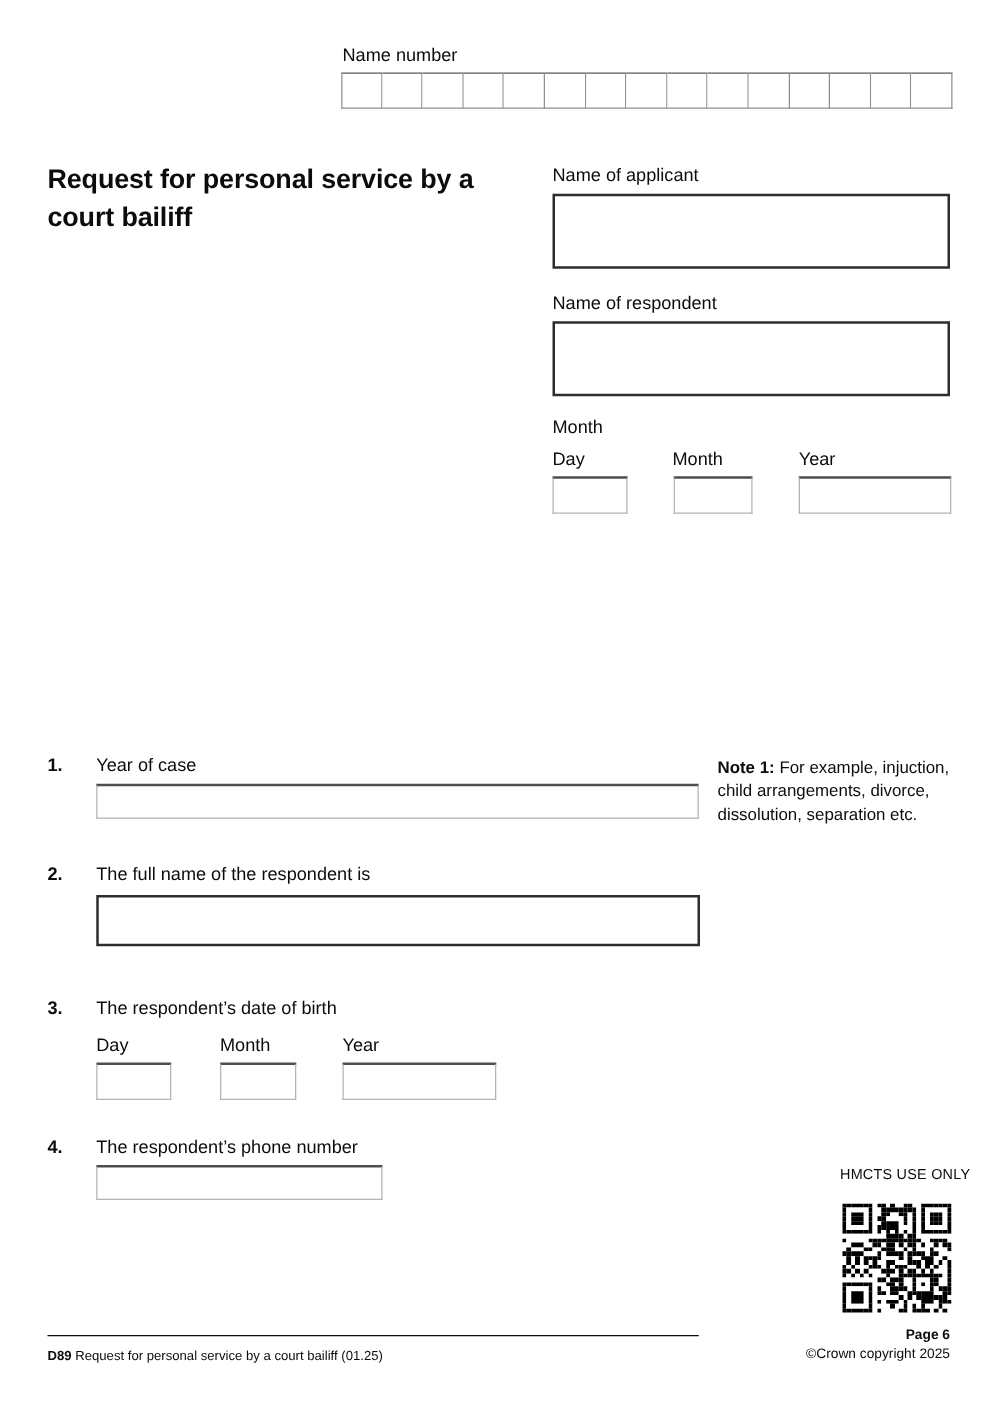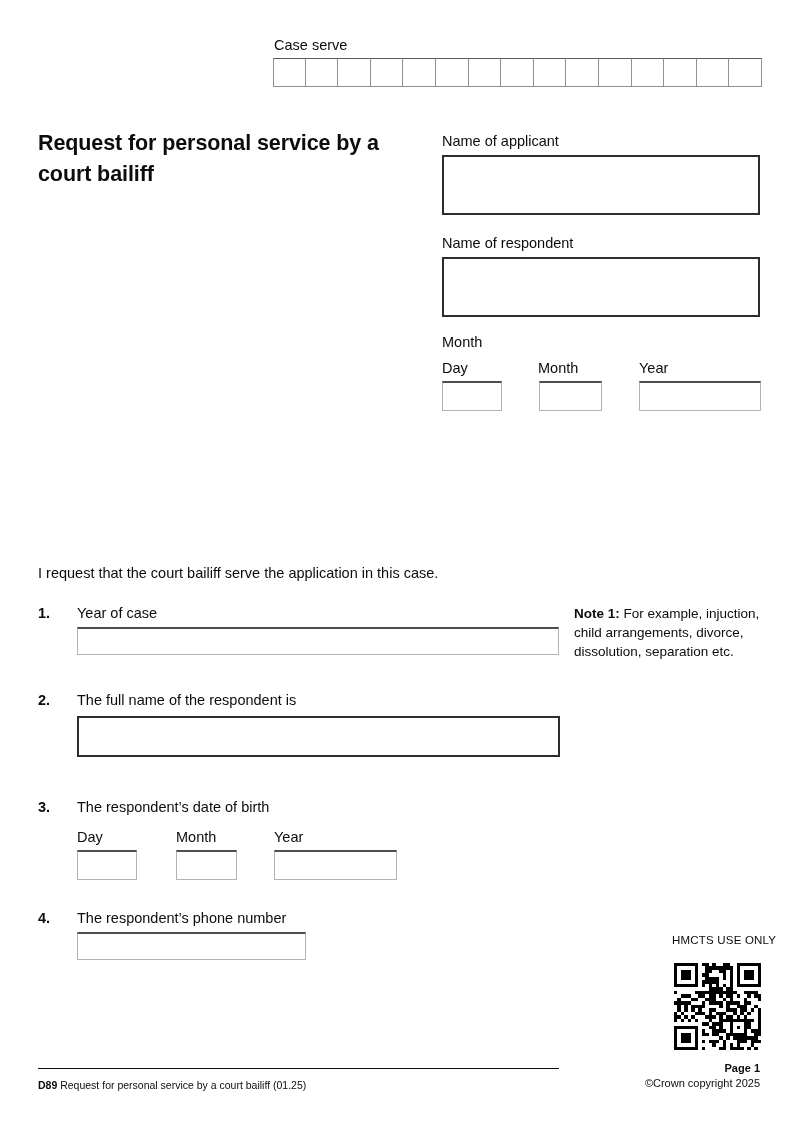--- a/index.html
+++ b/index.html
@@ -201,21 +201,21 @@
     right: 40px;
     top: 1077px;
     font-size: 11px;
   }
 </style>
 </head>
 <body>
 
 <div class="page">
 
-  <div class="label" id="case-number-label">Case serve</div>
+  <div class="label" id="case-number-label">Name number</div>
 
   <div id="case-number-boxes">
       <span class="cn-cell"></span>
       <span class="cn-cell"></span>
       <span class="cn-cell"></span>
       <span class="cn-cell"></span>
       <span class="cn-cell"></span>
       <span class="cn-cell"></span>
       <span class="cn-cell"></span>
       <span class="cn-cell"></span>
@@ -239,21 +239,20 @@
   <div class="label" id="date-heading">Month</div>
 
   <div class="label" id="hdr-day-label">Day</div>
   <div class="label" id="hdr-month-label">Month</div>
   <div class="label" id="hdr-year-label">Year</div>
 
   <div class="inputbox" id="hdr-day-box"></div>
   <div class="inputbox" id="hdr-month-box"></div>
   <div class="inputbox" id="hdr-year-box"></div>
 
-  <div id="intro-sentence">I request that the court bailiff serve the application in this case.</div>
 
   <div class="q-num" id="q1-num">1.</div>
   <div class="q-label" id="q1-label">Year of case</div>
   <div class="inputbox" id="q1-box"></div>
 
   <div id="note1">
     <b>Note 1:</b><span> For example, injuction, child arrangements, divorce, dissolution, separation etc.</span>
   </div>
 
   <div class="q-num" id="q2-num">2.</div>
@@ -901,16 +900,16 @@
       <i></i>
       <i style="background: rgb(255, 255, 255);"></i>
       <i></i>
       <i style="background: rgb(255, 255, 255);"></i>
     </div>
 
   <div id="footer-rule"></div>
   <div id="footer-left">
     <b>D89</b><span> Request for personal service by a court bailiff (01.25)</span>
   </div>
-  <div id="page-number">Page 1</div>
+  <div id="page-number">Page 6</div>
   <div id="copyright">©Crown copyright 2025</div>
 
 </div>
 
 </body></html>

